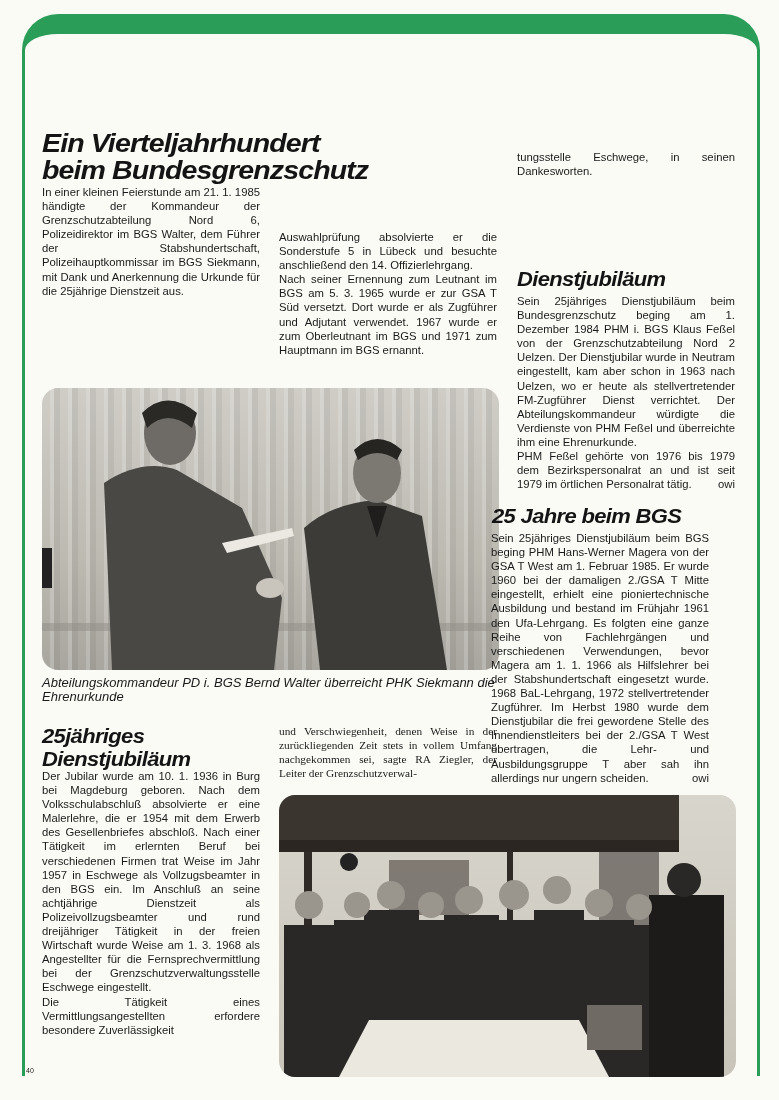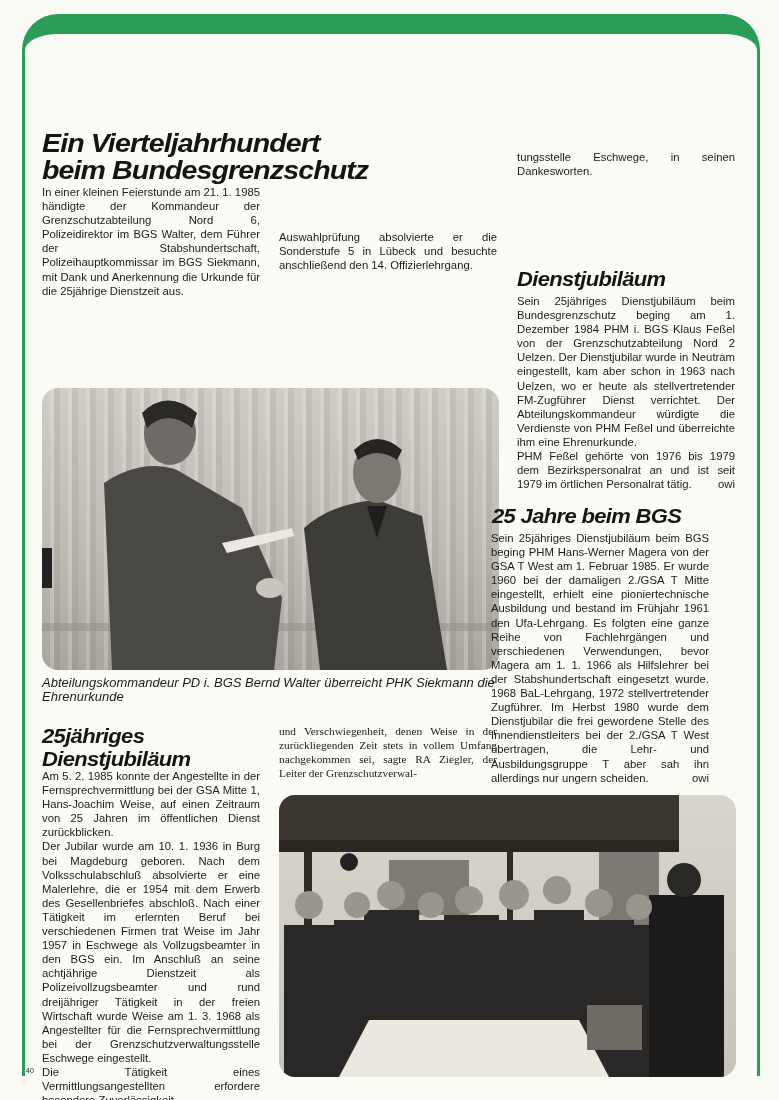--- a/index.html
+++ b/index.html
@@ -56,20 +56,21 @@
   <span>Ein Vierteljahrhundert</span><br>
   <span>beim Bundesgrenzschutz</span>
 </h1>
 
 <div class="col" style="left:42px; top:185px; width:218px;">
   <p>In einer kleinen Feierstunde am 21. 1. 1985 händigte der Kommandeur der Grenzschutzabteilung Nord 6, Polizeidirektor im BGS Walter, dem Führer der Stabshundertschaft, Polizeihauptkommissar im BGS Siekmann, mit Dank und Anerkennung die Urkunde für die 25jährige Dienstzeit aus.</p>
 </div>
 
 <div class="col" style="left:279px; top:198px; width:218px;margin-top:32px;">
   <p>Auswahlprüfung absolvierte er die Sonderstufe 5 in Lübeck und besuchte anschließend den 14. Offizierlehrgang.</p>
+  <p>Nach seiner Ernennung zum Leutnant im BGS am 5. 3. 1965 wurde er zur GSA T Süd versetzt. Dort wurde er als Zugführer und Adjutant verwendet. 1967 wurde er zum Oberleutnant im BGS und 1971 zum Hauptmann im BGS ernannt.</p>
 </div>
 
 <div class="photo photo1" title="Handshake between two men, one in uniform">
   <svg width="457" height="282" viewBox="0 0 457 282">
     <rect x="0" y="235" width="457" height="8" fill="#8f8c86" opacity="0.5"></rect>
     <path d="M70 282 L62 95 Q100 70 135 82 L200 120 L240 210 L232 282 Z" fill="#4a4844"></path>
     <ellipse cx="128" cy="45" rx="26" ry="32" fill="#6e6b66"></ellipse>
     <path d="M100 25 Q125 0 155 25 L150 40 Q125 20 105 40 Z" fill="#2a2926"></path>
     <path d="M180 155 L250 140 L252 148 L185 165 Z" fill="#ece9e2"></path>
     <path d="M278 282 L262 140 Q290 115 335 112 L380 128 L405 282 Z" fill="#3c3b37"></path>
@@ -82,21 +83,20 @@
 </div>
 
 <div class="caption">Abteilungskommandeur PD i. BGS Bernd Walter überreicht PHK Siekmann die Ehrenurkunde</div>
 
 <div style="position:absolute; left:42px; top:725px;">
   <h2>25jähriges</h2>
   <h2>Dienstjubiläum</h2>
 </div>
 
 <div class="col" style="left:42px; top:769px; width:218px;">
-  <p>Am 5. 2. 1985 konnte der Angestellte in der Fernsprechvermittlung bei der GSA Mitte 1, Hans-Joachim Weise, auf einen Zeitraum von 25 Jahren im öffentlichen Dienst zurückblicken.</p>
   <p>Der Jubilar wurde am 10. 1. 1936 in Burg bei Magdeburg geboren. Nach dem Volksschulabschluß absolvierte er eine Malerlehre, die er 1954 mit dem Erwerb des Gesellenbriefes abschloß. Nach einer Tätigkeit im erlernten Beruf bei verschiedenen Firmen trat Weise im Jahr 1957 in Eschwege als Vollzugsbeamter in den BGS ein. Im Anschluß an seine achtjährige Dienstzeit als Polizeivollzugsbeamter und rund dreijähriger Tätigkeit in der freien Wirtschaft wurde Weise am 1. 3. 1968 als Angestellter für die Fernsprechvermittlung bei der Grenzschutzverwaltungsstelle Eschwege eingestellt.</p>
   <p>Die Tätigkeit eines Vermittlungsangestellten erfordere besondere Zuverlässigkeit</p>
 </div>
 
 <div class="col" style="left:279px; top:724px; width:218px;font-family:Liberation Serif, serif;">
   <p>und Verschwiegenheit, denen Weise in der zurückliegenden Zeit stets in vollem Umfang nachgekommen sei, sagte RA Ziegler, der Leiter der Grenzschutzverwal-</p>
 </div>
 
 <div class="col" style="left:517px; top:150px; width:218px;">
   <p>tungsstelle Eschwege, in seinen Dankesworten.</p>

